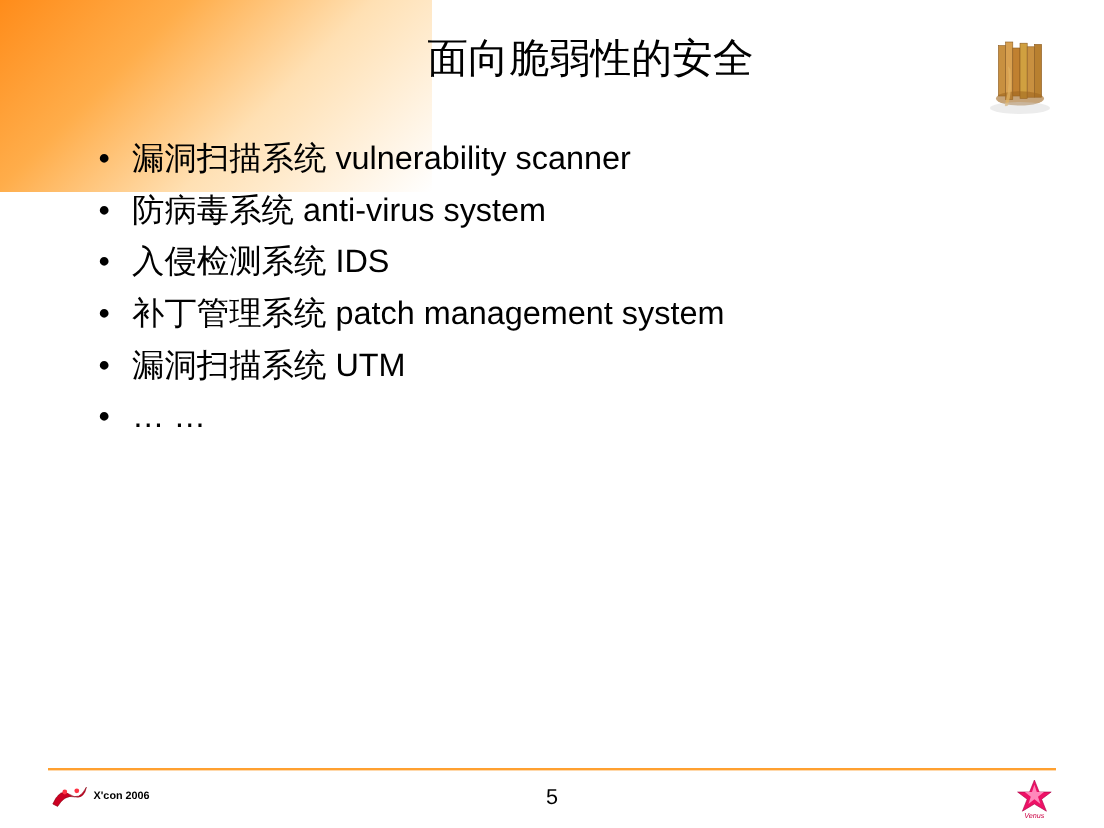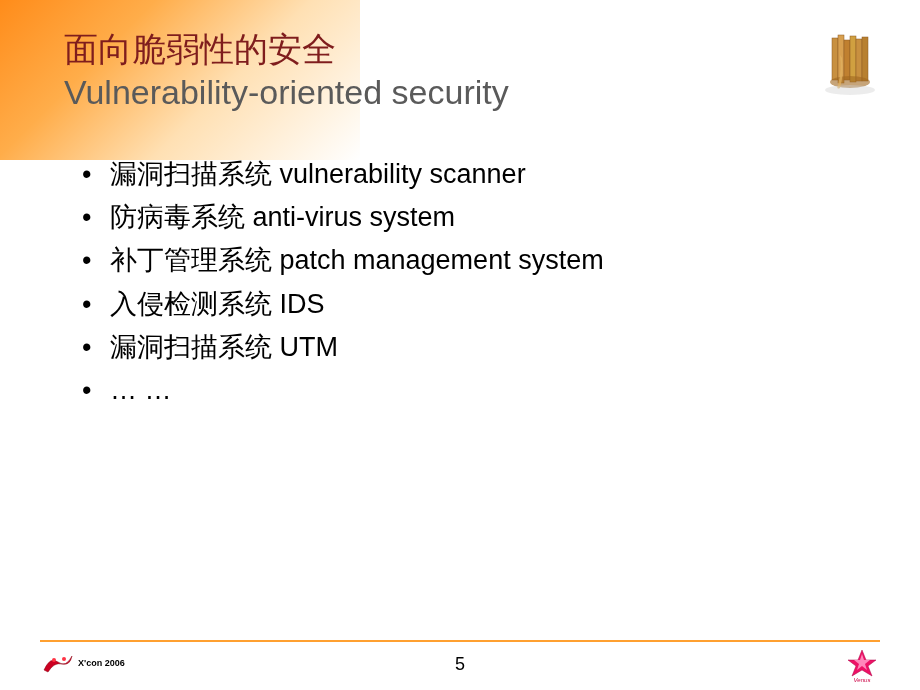--- a/index.html
+++ b/index.html
@@ -24,23 +24,24 @@
       background: linear-gradient(135deg, #ff8c1a 0%, #ffad4a 30%, #ffe0b3 60%, #ffffff 100%);
       z-index: 0;
     }
     .header {
       position: relative;
       z-index: 1;
       padding: 28px 0 0 64px;
     }
     .title-cn {
       font-size: 34px;
-      color: #7f1d1d;
+      color: #000000;
       font-weight: normal;
       line-height: 1.25;
+      text-align: center;
     }
     .title-en {
       font-size: 34px;
       color: #5a5a5a;
       font-weight: normal;
       line-height: 1.25;
     }
     .barrel-icon {
       position: absolute;
       top: 20px;
@@ -126,29 +127,28 @@
       <rect x="52" y="17" width="6" height="44" fill="#b88030" stroke="#8a5a20" stroke-width="0.5"></rect>
       <ellipse cx="40" cy="62" rx="20" ry="6" fill="#a06820" opacity="0.6"></ellipse>
       <path d="M 30 35 Q 32 50 28 65 Q 26 70 30 68 Q 34 55 32 38" fill="#e0b060" opacity="0.8"></path>
       <ellipse cx="40" cy="70" rx="25" ry="5" fill="#d0d0d0" opacity="0.4"></ellipse>
     </g>
   </svg>
 </div>
 
 <div class="header">
   <div class="title-cn">面向脆弱性的安全</div>
-  <div class="title-en">Vulnerability-oriented security</div>
 </div>
 
 <div class="content">
   <ul class="bullet-list">
     <li>漏洞扫描系统 vulnerability scanner</li>
     <li>防病毒系统 anti-virus system</li>
+    <li>入侵检测系统 IDS</li>
     <li>补丁管理系统 patch management system</li>
-    <li>入侵检测系统 IDS</li>
     <li>漏洞扫描系统 UTM</li>
     <li>… …</li>
   </ul>
 </div>
 
 <div class="footer">
   <div class="divider"></div>
   <div class="page-number">5</div>
   <div class="logo-left">
     <svg width="36" height="30" viewBox="0 0 36 30">

